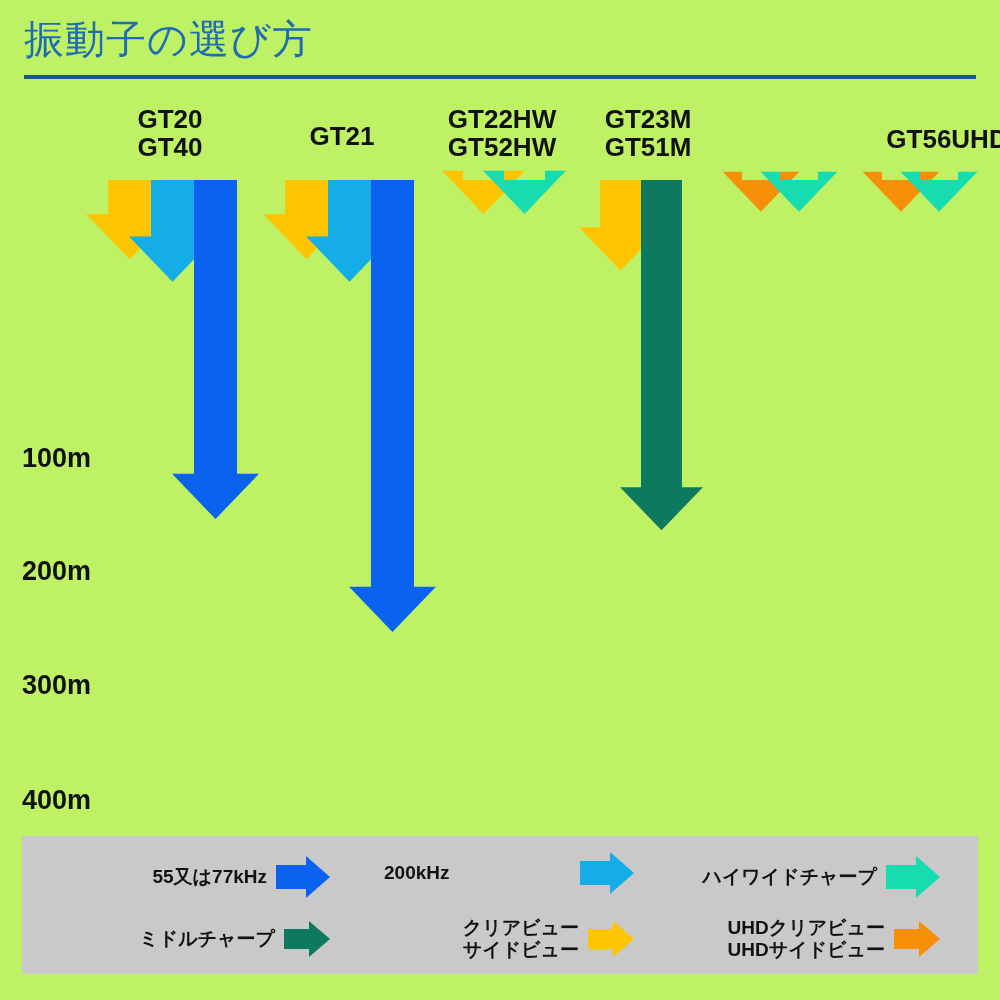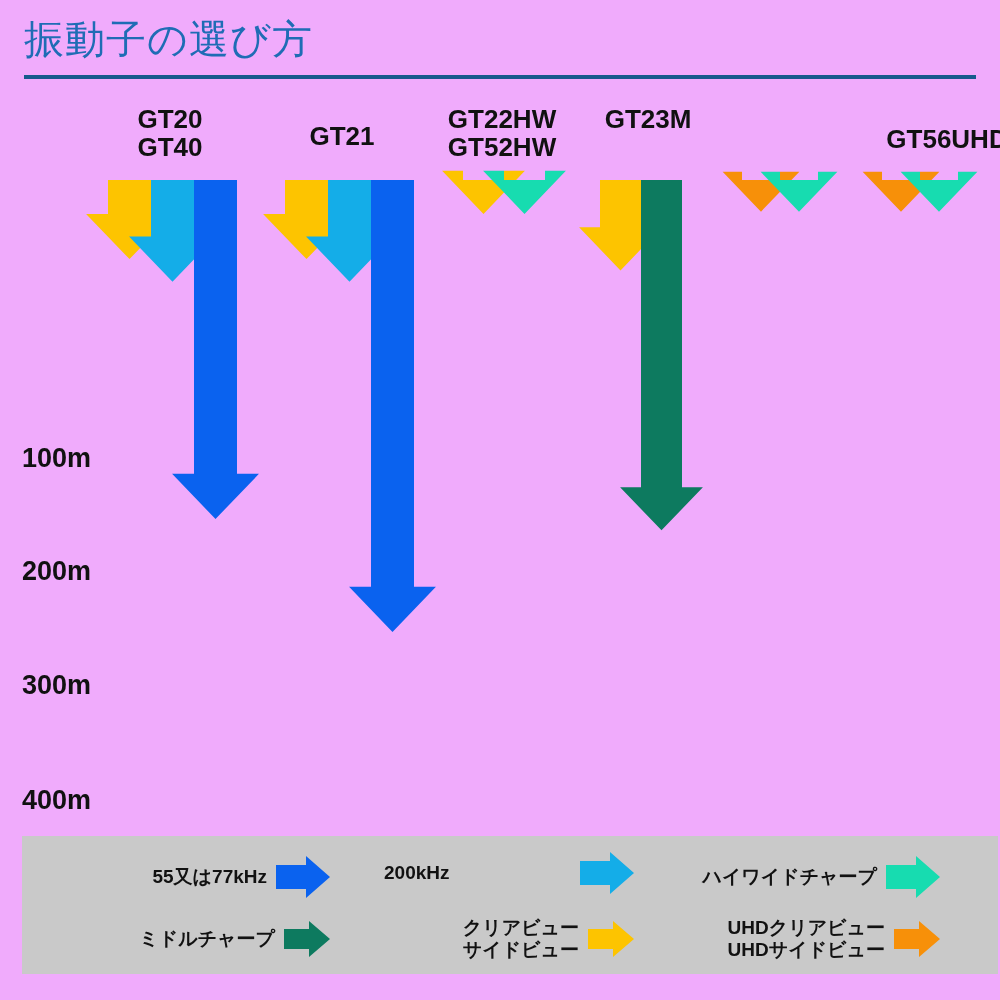--- a/index.html
+++ b/index.html
@@ -96,38 +96,39 @@
   }
   .legend-arrow {
     margin-left: 9px;
     flex: none;
     display: block;
   }
 </style>
 </head>
 <body>
 
-<div id="page" style="background: #f0abfc;">
+<div id="page" style="background: #bef264;">
 
   <div id="title" style="color: rgb(31, 108, 181);">振動子の選び方</div>
   <div id="title-rule" style="background: rgb(22, 90, 140);"></div>
 
   <div class="col-header" style="left: 100px; top: 105px; width: 140px; color: rgb(17, 17, 17);">
     <div>GT20</div>
     <div>GT40</div>
   </div>
   <div class="col-header" style="left: 272px; top: 122px; width: 140px; color: rgb(17, 17, 17);">
     <div>GT21</div>
   </div>
   <div class="col-header" style="left: 420px; top: 105px; width: 164px; color: rgb(17, 17, 17);">
     <div>GT22HW</div>
     <div>GT52HW</div>
   </div>
   <div class="col-header" style="left: 575px; top: 105px; width: 146px; color: rgb(17, 17, 17);">
     <div>GT23M</div>
+    <div>GT51M</div>
   </div>
   <div class="col-header" style="left: 700px; top: 105px; width: 168px; color: rgb(17, 17, 17);">
   </div>
   <div class="col-header" style="left: 872px; top: 125px; width: 150px; color: rgb(17, 17, 17);">
     <div>GT56UHD</div>
   </div>
 
   <div class="depth-label" style="top: 443px; color: rgb(17, 17, 17);">100m</div>
   <div class="depth-label" style="top: 556px; color: rgb(17, 17, 17);">200m</div>
   <div class="depth-label" style="top: 670px; color: rgb(17, 17, 17);">300m</div>
@@ -143,21 +144,21 @@
       <polygon points="463,180 504,180 504,170.85 524.91,170.85 483.5,213.9 442.09,170.85 463,170.85" fill="#fdc400"></polygon>
       <polygon points="504,180 545,180 545,170.85 565.91,170.85 524.5,213.9 483.09,170.85 504,170.85" fill="#17dcb0"></polygon>
       <polygon points="600,180 641,180 641,227.34999999999997 661.91,227.34999999999997 620.5,270.4 579.09,227.34999999999997 600,227.34999999999997" fill="#fdc400"></polygon>
       <polygon points="641,180 682,180 682,487.24999999999994 702.91,487.24999999999994 661.5,530.3 620.09,487.24999999999994 641,487.24999999999994" fill="#0d7a5f"></polygon>
       <polygon points="742,180 780,180 780,171.73999999999998 799.38,171.73999999999998 761,211.64 722.62,171.73999999999998 742,171.73999999999998" fill="#f79009"></polygon>
       <polygon points="780,180 818,180 818,171.73999999999998 837.38,171.73999999999998 799,211.64 760.62,171.73999999999998 780,171.73999999999998" fill="#17dcb0"></polygon>
       <polygon points="882,180 920,180 920,171.73999999999998 939.38,171.73999999999998 901,211.64 862.62,171.73999999999998 882,171.73999999999998" fill="#f79009"></polygon>
       <polygon points="920,180 958,180 958,171.73999999999998 977.38,171.73999999999998 939,211.64 900.62,171.73999999999998 920,171.73999999999998" fill="#17dcb0"></polygon>
     </svg>
 
-  <div id="legend" style="background: rgb(201, 201, 201); padding-left: 20px;">
+  <div id="legend" style="background: rgb(201, 201, 201);">
 
     <div class="legend-item" style="left:58px; top:18px; width:250px; height:46px; justify-content:flex-end;">
       <div class="legend-label" style="color: rgb(17, 17, 17);">
         <div>55又は77kHz</div>
       </div>
       <svg class="legend-arrow" width="54" height="46" viewBox="0 0 54 46">
         <polygon points="0,11 30,11 30,2 54,23 30,44 30,35 0,35" fill="#0a62ef"></polygon>
       </svg>
     </div>
 

